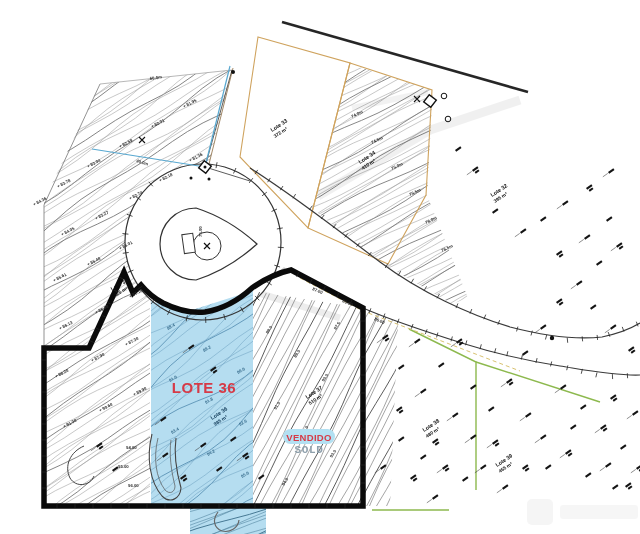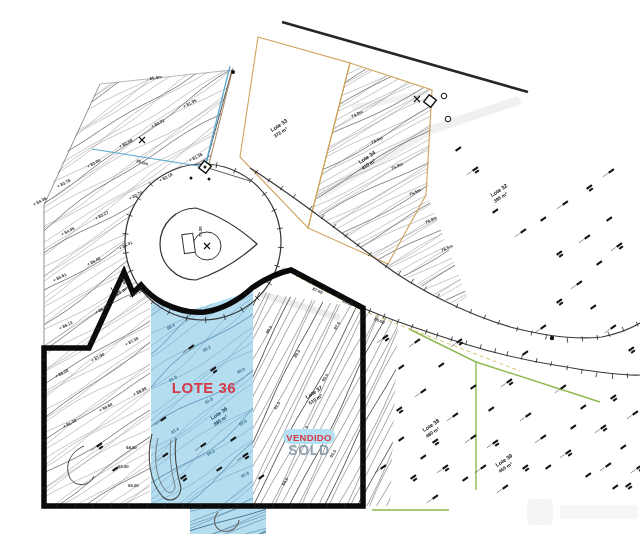--- a/index.html
+++ b/index.html
@@ -5,21 +5,21 @@
   html,body{margin:0;padding:0;background:#fff;}
   .stage{position:relative;width:640px;height:534px;background:#ffffff;overflow:hidden;
          font-family:"Liberation Sans",sans-serif;}
   .stage svg{position:absolute;left:0;top:0;}
   svg text{font-family:"Liberation Sans",sans-serif;}
   .lote-label{position:absolute;left:154px;top:379px;width:100px;text-align:center;
      font-size:15px;font-weight:800;letter-spacing:.5px;color:#d63a47;}
   .badge{position:absolute;left:283px;top:429px;width:52px;height:15px;border-radius:9px;
      background:#b3e0f2;text-align:center;padding-top:3px;box-sizing:border-box;}
   .badge-line1{font-size:9.5px;font-weight:800;color:#d63a47;letter-spacing:.3px;line-height:12px;}
-  .badge-line2{font-size:14px;font-weight:600;color:#8fa0ac;letter-spacing:.6px;line-height:12px;}
+  .badge-line2{font-size:11px;font-weight:600;color:#8fa0ac;letter-spacing:.6px;line-height:12px;font-family:Liberation Mono, monospace;}
 </style>
 </head>
 <body>
 
 <div class="stage">
 
 <svg id="plan" width="640" height="534" viewBox="0 0 640 534">
   <defs>
     <clipPath id="cF1">
           <polygon points="100,84 232,70 208,168 256,183 294,272 255,300 150,306 150,506 44,506 44,200"></polygon>

